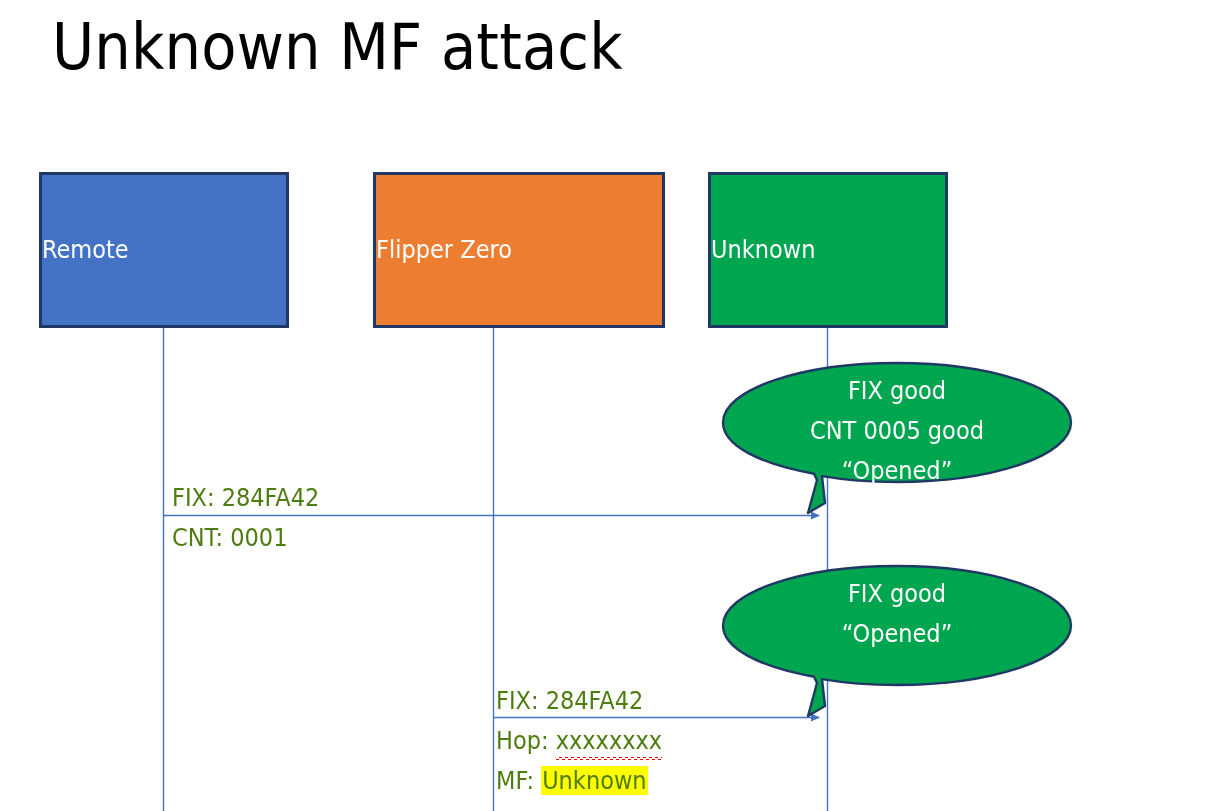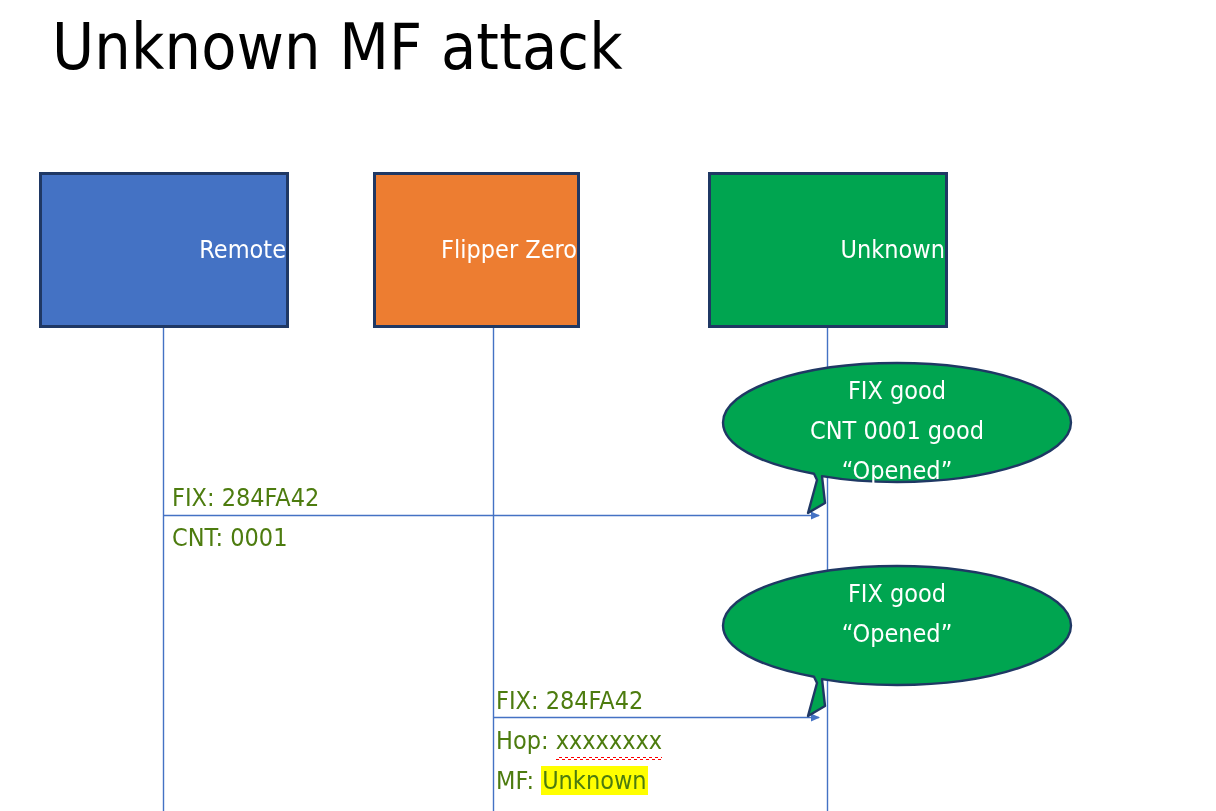--- a/index.html
+++ b/index.html
@@ -47,33 +47,33 @@
     pointer-events: none;
   }
 
   
   .actor-box {
     position: absolute;
     box-sizing: border-box;
     border: 3px solid #1F3864;
     display: flex;
     align-items: center;
-    justify-content: flex-end;
+    justify-content: flex-start;
   }
   .actor-label {
     color: #ffffff;
     font-family: "DejaVu Sans Condensed", "DejaVu Sans", sans-serif;
     font-stretch: condensed;
     font-size: 25px;
     line-height: 30px;
     font-weight: 400;
     white-space: nowrap;
   }
   #actor-remote   { left: 39px;  top: 172px; width: 250px; height: 156px; background: #4472C4; }
-  #actor-flipper  { left: 373px; top: 172px; width: 207px; height: 156px; background: #ED7D31; }
+  #actor-flipper  { left: 373px; top: 172px; width: 292px; height: 156px; background: #ED7D31; }
   #actor-receiver { left: 708px; top: 172px; width: 240px; height: 156px; background: #00A550; }
 
   
   .callout {
     position: absolute;
   }
   .callout svg {
     position: absolute;
     left: 0; top: 0;
     overflow: visible;
@@ -173,21 +173,21 @@
 
   <div id="callout-1" class="callout">
     <svg width="350" height="152" viewBox="0 0 350 152">
       <path d="M175,1 C271,1 349,27.5 349,60.5 C349,93.5 271,120 175,120
                C148,120 122,117.9 100,114.1
                L103,141 L86,151 L95,118 L92,111.7
                C37,101.9 1,83.1 1,60.5 C1,27.5 79,1 175,1 Z" fill="#00A550" stroke="#1F3864" stroke-width="2.4" stroke-linejoin="round"></path>
     </svg>
     <div class="callout-text">
       <span class="msg-line">FIX good</span>
-      <span class="msg-line">CNT 0001 good</span>
+      <span class="msg-line">CNT 0005 good</span>
       <span class="msg-line">“Opened”</span>
     </div>
   </div>
 
   <div id="callout-2" class="callout">
     <svg width="350" height="152" viewBox="0 0 350 152">
       <path d="M175,1 C271,1 349,27.5 349,60.5 C349,93.5 271,120 175,120
                C148,120 122,117.9 100,114.1
                L103,141 L86,151 L95,118 L92,111.7
                C37,101.9 1,83.1 1,60.5 C1,27.5 79,1 175,1 Z" fill="#00A550" stroke="#1F3864" stroke-width="2.4" stroke-linejoin="round"></path>

